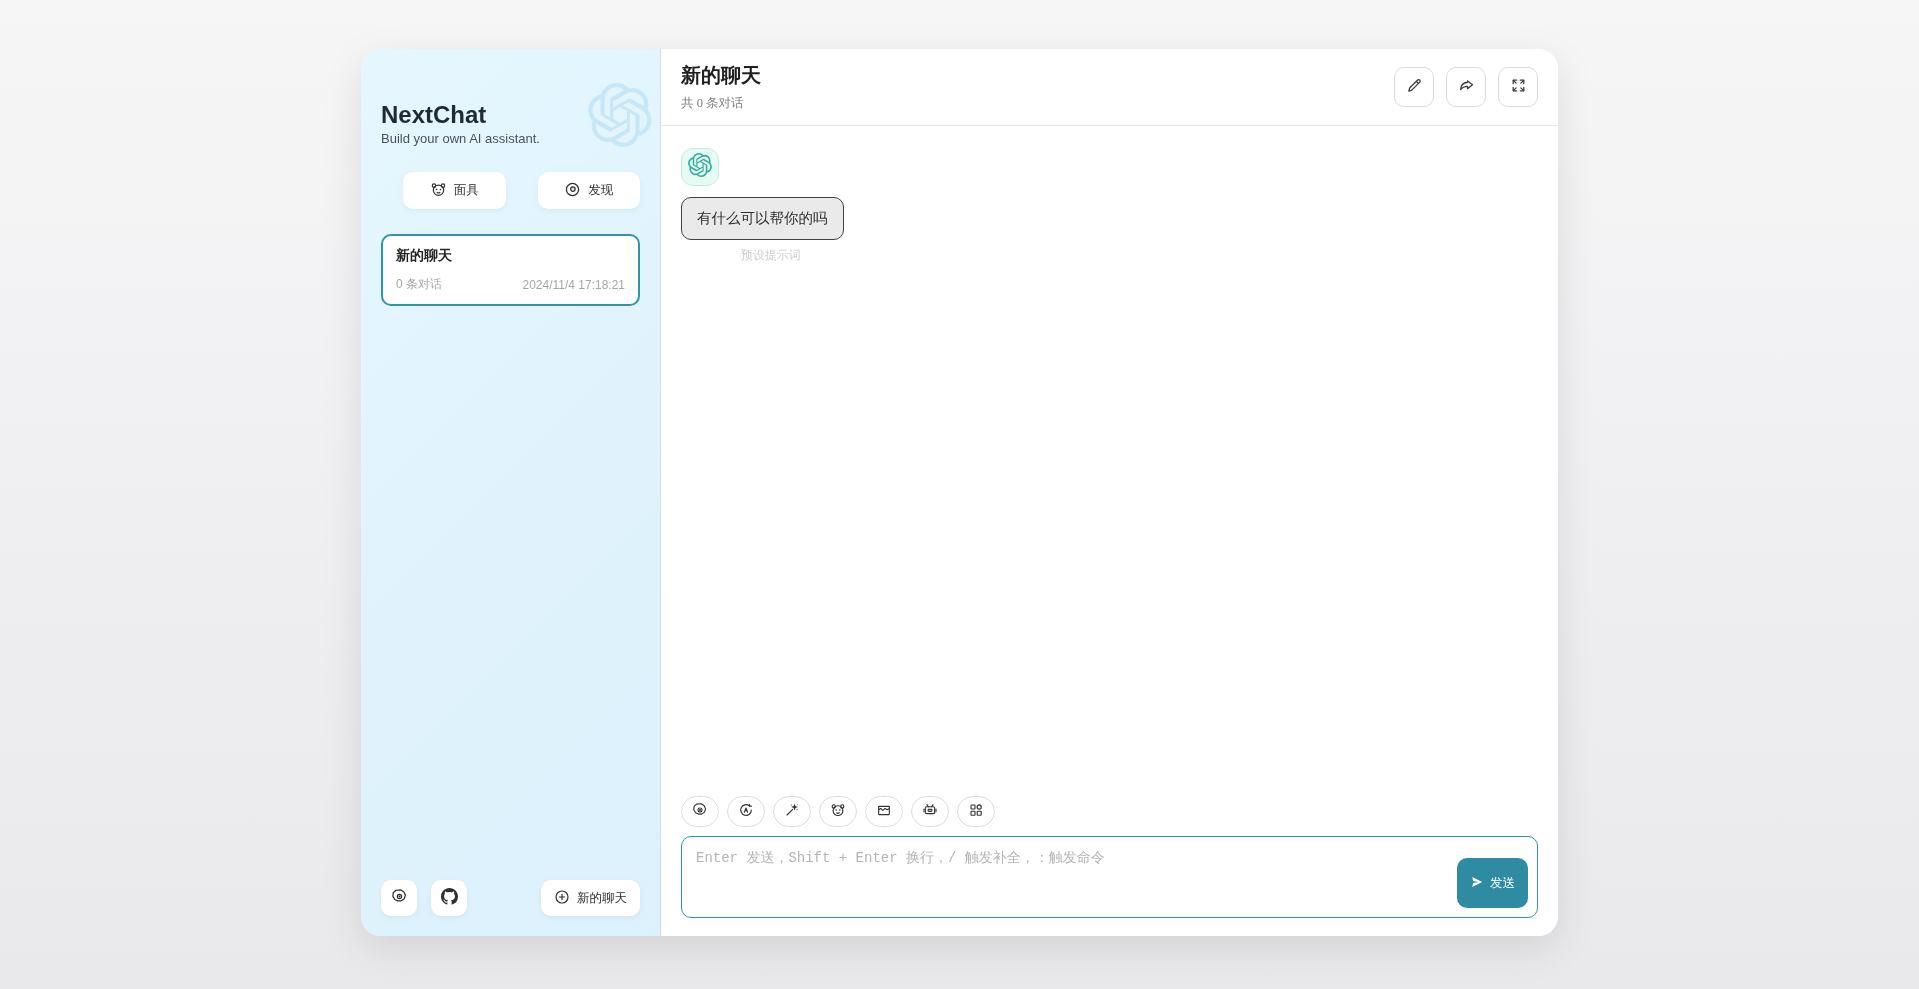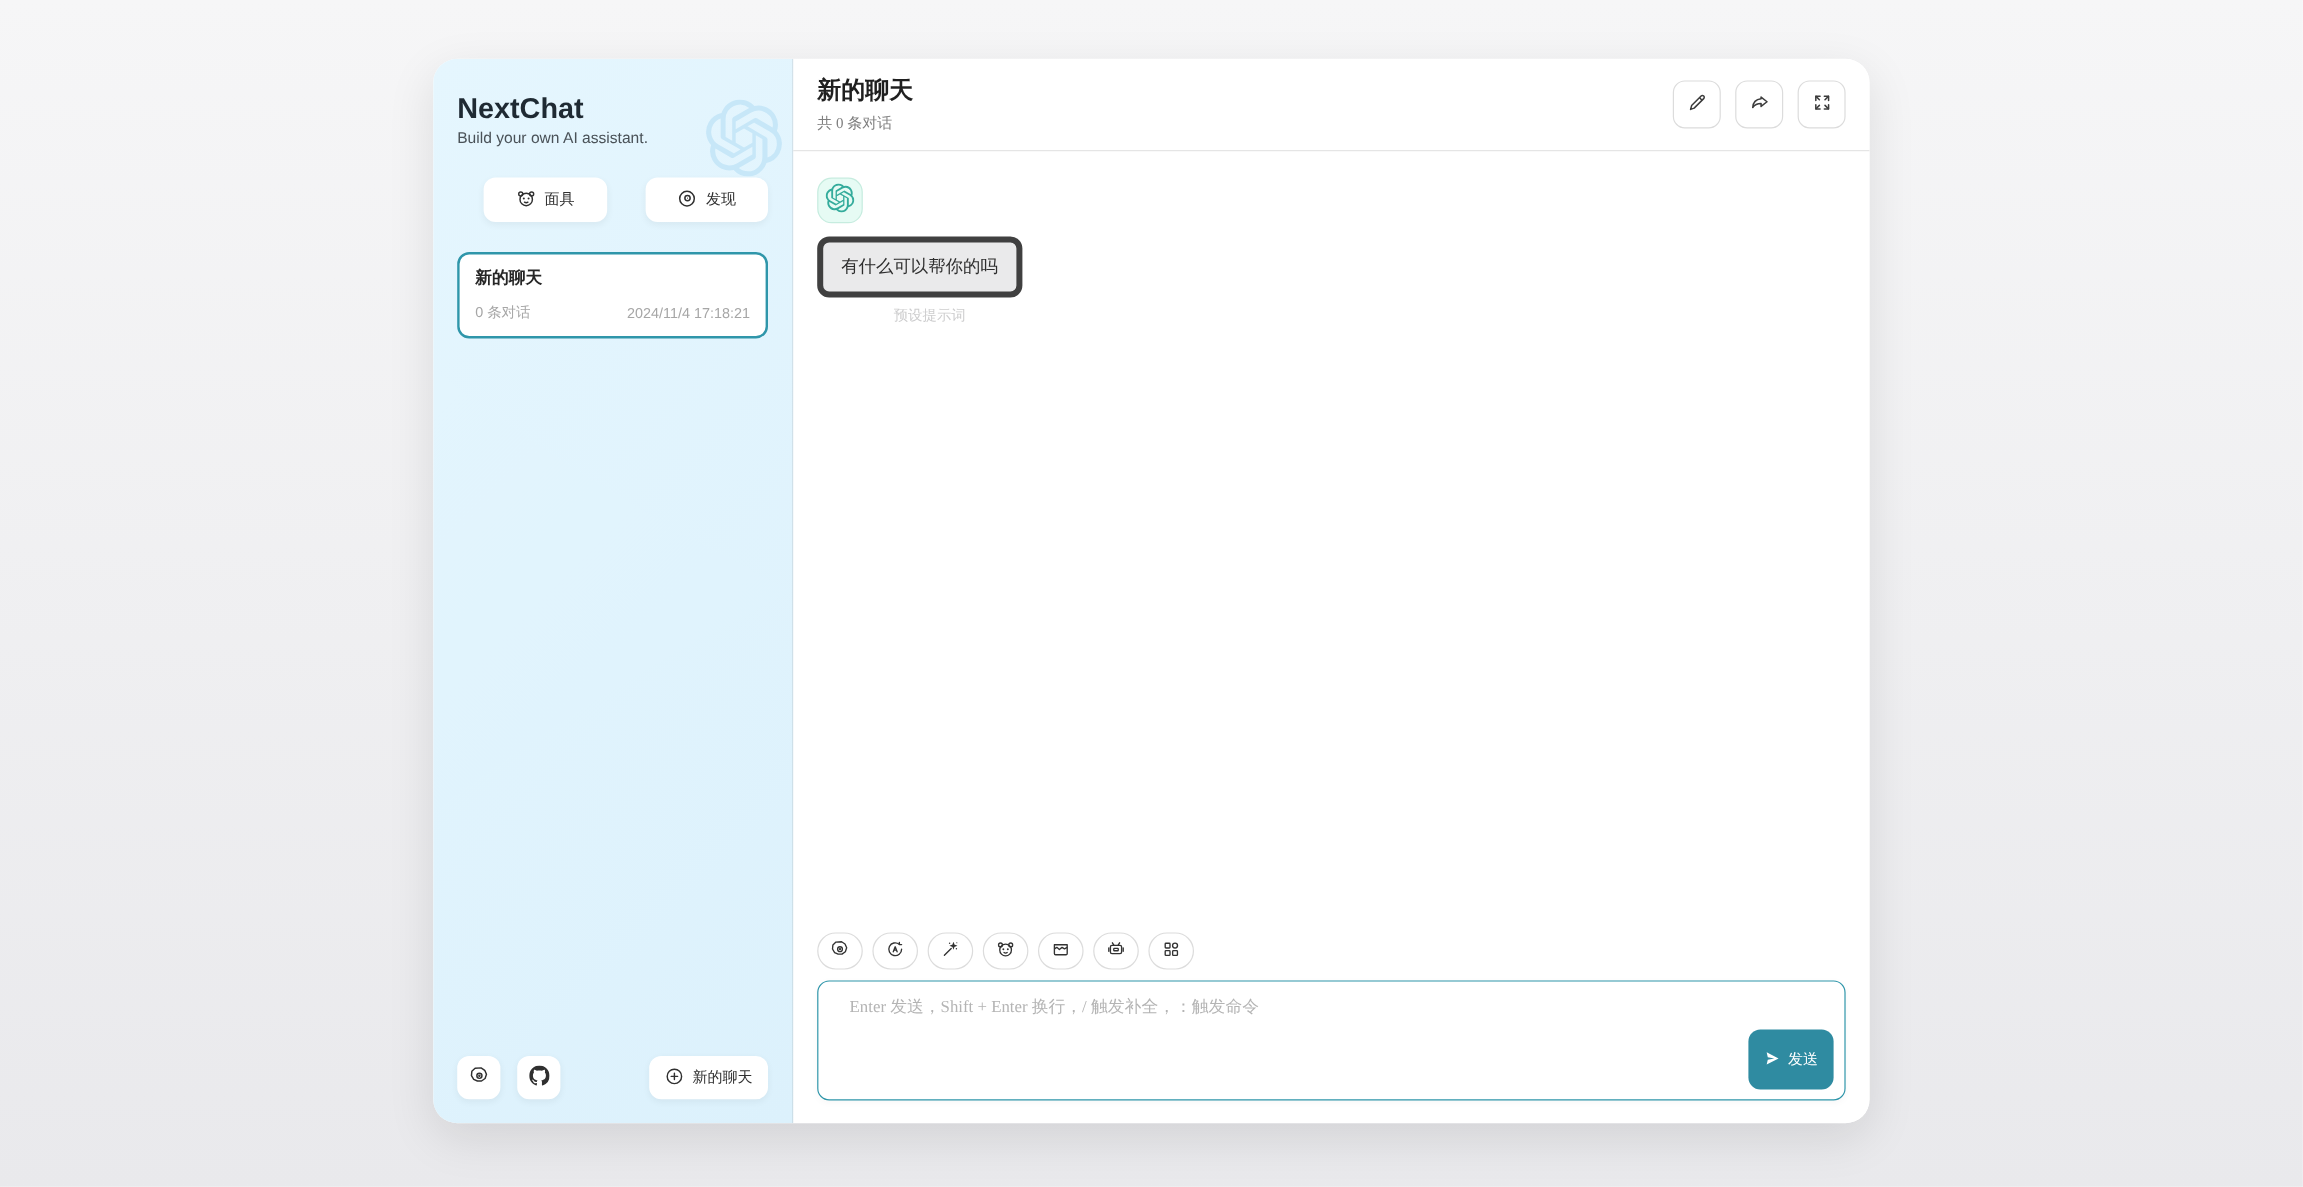--- a/index.html
+++ b/index.html
@@ -20,21 +20,21 @@
   .sidebar {
     width:300px; min-width:300px; height:100%;
     background:linear-gradient(135deg,#e5f6fe 0%,#dcf1fc 100%);
     border-right:1px solid rgba(0,0,0,0.08);
     padding:20px; display:flex; flex-direction:column; position:relative;
   }
   .sidebar-watermark {
     position:absolute; top:34px; right:8px; width:64px; height:64px;
     color:#c7e7f8; pointer-events:none;
   }
-  .sidebar-title { font-size:24px; font-weight:700; margin-top:8px; color:#1f2a33; }
+  .sidebar-title { font-size:24px; font-weight:700; margin-top:32px; color:#1f2a33; }
   .sidebar-subtitle { font-size:13px; color:#4a5258; margin-top:2px; }
   .sidebar-btn-row { display:flex; gap:10px; margin-top:26px; }
   .white-btn {
     background:#fff; border:none; border-radius:10px; cursor:pointer;
     box-shadow:0 2px 6px rgba(0,0,0,0.05);
     display:flex; align-items:center; justify-content:center; gap:7px;
     font-size:12.5px; color:#303030; font-family:inherit;
   }
   .sidebar-btn-row .white-btn { flex:1; height:37px;margin-left:22px; }
   .chat-item {
@@ -67,36 +67,36 @@
     justify-content:center; color:#3c3c3c;
   }
   .chat-body { flex:1; padding:22px 20px; overflow:hidden; }
   .bot-avatar {
     width:38px; height:38px; border-radius:12px; background:#e6fbf4;
     border:1px solid #c6ecdf; display:flex; align-items:center; justify-content:center;
   }
   .bot-avatar svg { width:24px; height:24px; color:#34ac9c; }
   .msg-block { display:inline-block; margin-top:11px; }
   .msg-bubble {
-    background:#eaeaeb; border:5px solid #404040; border-radius:10px;
+    background:#eaeaeb; border:1px solid #404040; border-radius:10px;
     padding:11px 15px; font-size:14.5px; color:#2e2e2e; width:fit-content;
   }
   .msg-hint { font-size:12px; color:#cdcdce; margin-top:7px; margin-right:-17px; text-align:center; }
   
   .input-panel { padding:10px 20px 14px; }
   .input-toolbar { display:flex; gap:8px; margin-bottom:9px; }
   .pill-btn {
     width:38px; height:31px; border-radius:16px; background:#fff;
     border:1px solid #dcdcdc; cursor:pointer; display:flex;
     align-items:center; justify-content:center; color:#333;
   }
   .input-wrap { position:relative; }
   textarea.chat-input {
-    width:100%; height:100px; border-radius:10px; border:1px solid #2f96aa;
-    padding:12px 100px 12px 26px; font-size:14px; font-family:Liberation Serif, serif;
+    width:100%; height:82px; border-radius:10px; border:1px solid #2f96aa;
+    padding:12px 100px 12px 14px; font-size:14px; font-family:Liberation Mono, monospace;
     color:#303030; resize:none; outline:none; background:#fff;
     box-shadow:0 2px 6px rgba(0,0,0,0.03);
   }
   textarea.chat-input::placeholder { color:#b4b4b4; }
   .send-btn {
     position:absolute; right:10px; bottom:14px; height:50px; padding:0 13px;
     background:#2f8ba1; color:#fff; border:none; border-radius:10px;
     display:flex; align-items:center; gap:6px; font-size:12.5px;
     font-family:inherit; cursor:pointer;
   }

